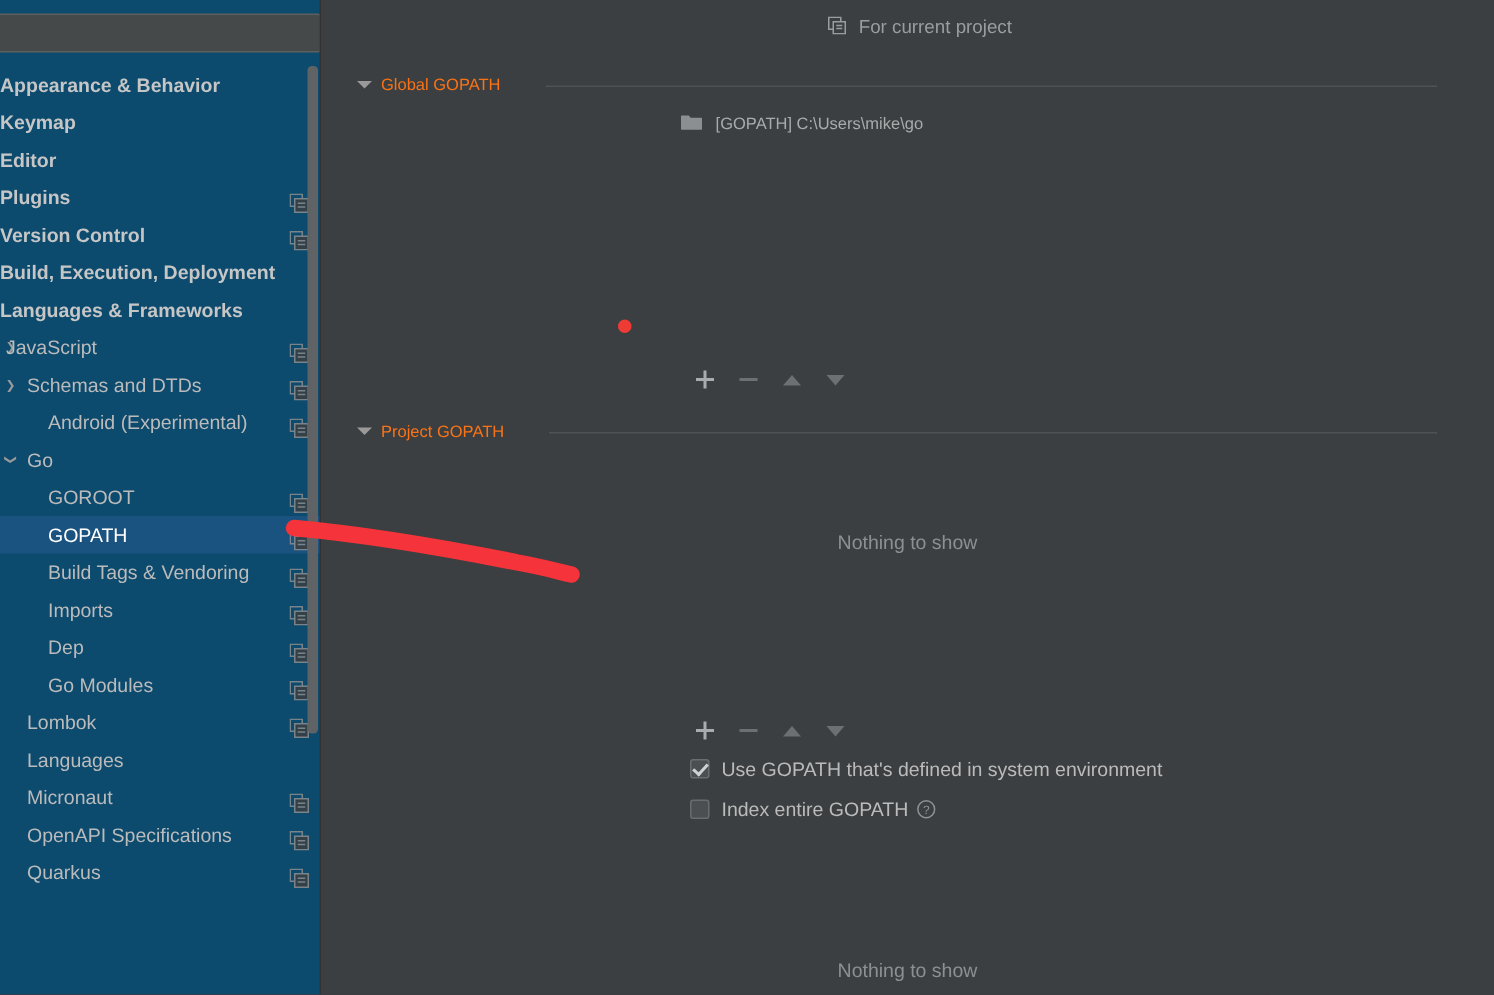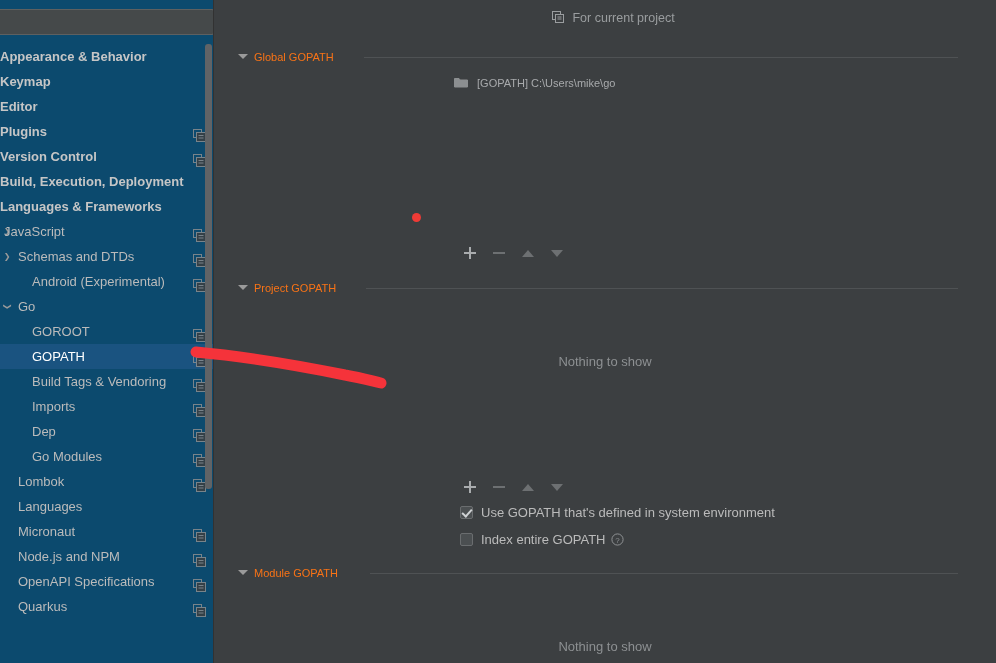--- a/index.html
+++ b/index.html
@@ -454,29 +454,20 @@
         <div class="tree-row">
           <span class="tree-label" style="left: 18px;">Micronaut</span>
           <span class="copy-icon"><svg width="13" height="13" viewBox="0 0 13 13">
               <rect x="0.5" y="0.5" width="8" height="8" fill="none" stroke="#8b8e90" stroke-width="1"></rect>
               <rect x="3.5" y="3.5" width="9" height="9" fill="#3c3f41" stroke="#8b8e90" stroke-width="1"></rect>
               <line x1="5.5" y1="6.5" x2="10.5" y2="6.5" stroke="#8b8e90" stroke-width="1"></line>
               <line x1="5.5" y1="9" x2="10.5" y2="9" stroke="#8b8e90" stroke-width="1"></line>
             </svg></span>
         </div>
         <div class="tree-row">
-          <span class="tree-label" style="left: 18px;">Node.js and NPM</span>
-          <span class="copy-icon"><svg width="13" height="13" viewBox="0 0 13 13">
-              <rect x="0.5" y="0.5" width="8" height="8" fill="none" stroke="#8b8e90" stroke-width="1"></rect>
-              <rect x="3.5" y="3.5" width="9" height="9" fill="#3c3f41" stroke="#8b8e90" stroke-width="1"></rect>
-              <line x1="5.5" y1="6.5" x2="10.5" y2="6.5" stroke="#8b8e90" stroke-width="1"></line>
-              <line x1="5.5" y1="9" x2="10.5" y2="9" stroke="#8b8e90" stroke-width="1"></line>
-            </svg></span>
-        </div>
-        <div class="tree-row">
           <span class="tree-label" style="left: 18px;">OpenAPI Specifications</span>
           <span class="copy-icon"><svg width="13" height="13" viewBox="0 0 13 13">
               <rect x="0.5" y="0.5" width="8" height="8" fill="none" stroke="#8b8e90" stroke-width="1"></rect>
               <rect x="3.5" y="3.5" width="9" height="9" fill="#3c3f41" stroke="#8b8e90" stroke-width="1"></rect>
               <line x1="5.5" y1="6.5" x2="10.5" y2="6.5" stroke="#8b8e90" stroke-width="1"></line>
               <line x1="5.5" y1="9" x2="10.5" y2="9" stroke="#8b8e90" stroke-width="1"></line>
             </svg></span>
         </div>
         <div class="tree-row">
           <span class="tree-label" style="left: 18px;">Quarkus</span>
@@ -557,25 +548,20 @@
       <span class="checkbox"></span>
       <span class="check-label">Index entire GOPATH</span>
       <span class="help-icon" style="left:151px">
         <svg width="13" height="13" viewBox="0 0 13 13">
           <circle cx="6.5" cy="6.5" r="5.6" fill="none" stroke="#8f9294" stroke-width="1"></circle>
           <text x="6.5" y="9.6" text-anchor="middle" font-family="Liberation Sans, sans-serif" font-size="8" fill="#8f9294">?</text>
         </svg>
       </span>
     </div>
 
-    <div class="section" id="module-section">
-      <span class="tri"></span>
-      <span class="sec-title">Module GOPATH</span>
-      <span class="sec-line"></span>
-    </div>
 
     <div class="nothing" id="nothing-module">Nothing to show</div>
 
   </div>
 
   <svg id="annotations">
     <path d="M196,352 C240,356 300,366 345,375 C362,378 372,381 381,383" fill="none" stroke="#f5333a" stroke-width="11" stroke-linecap="round"></path>
   </svg>
   <div id="cursor-dot"></div>
 

